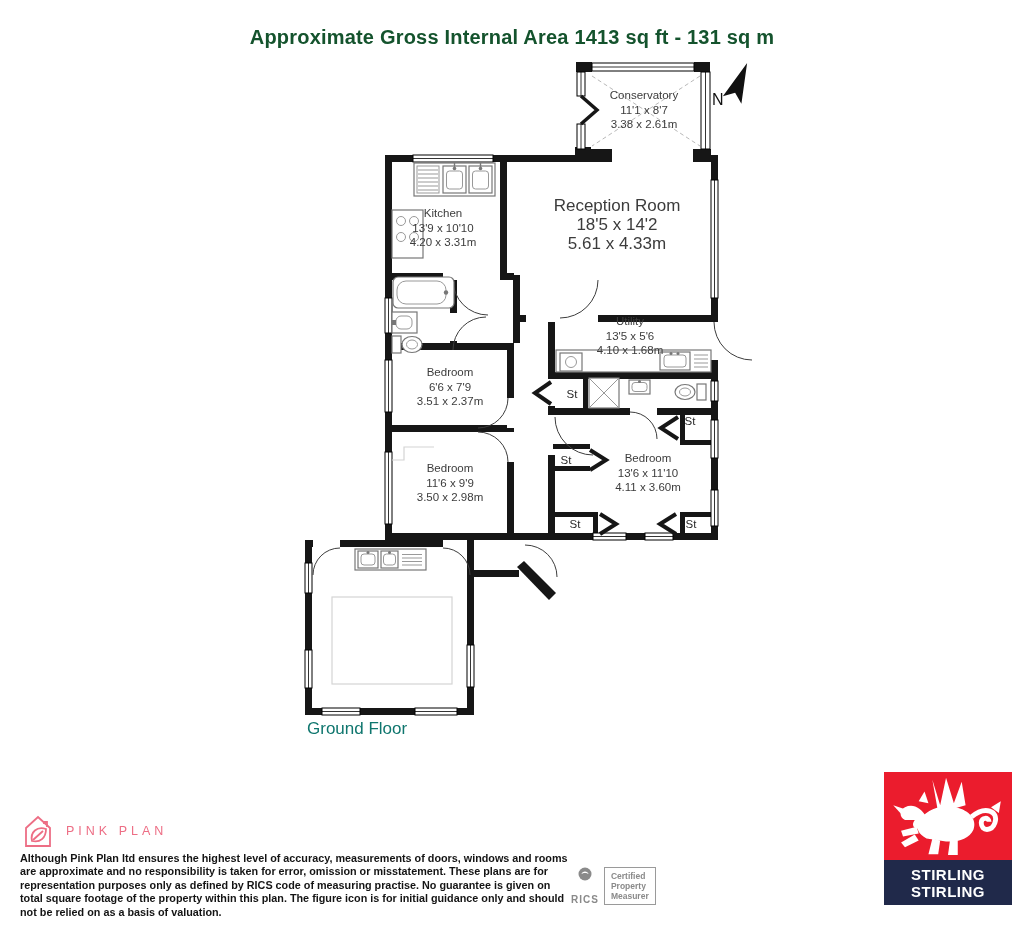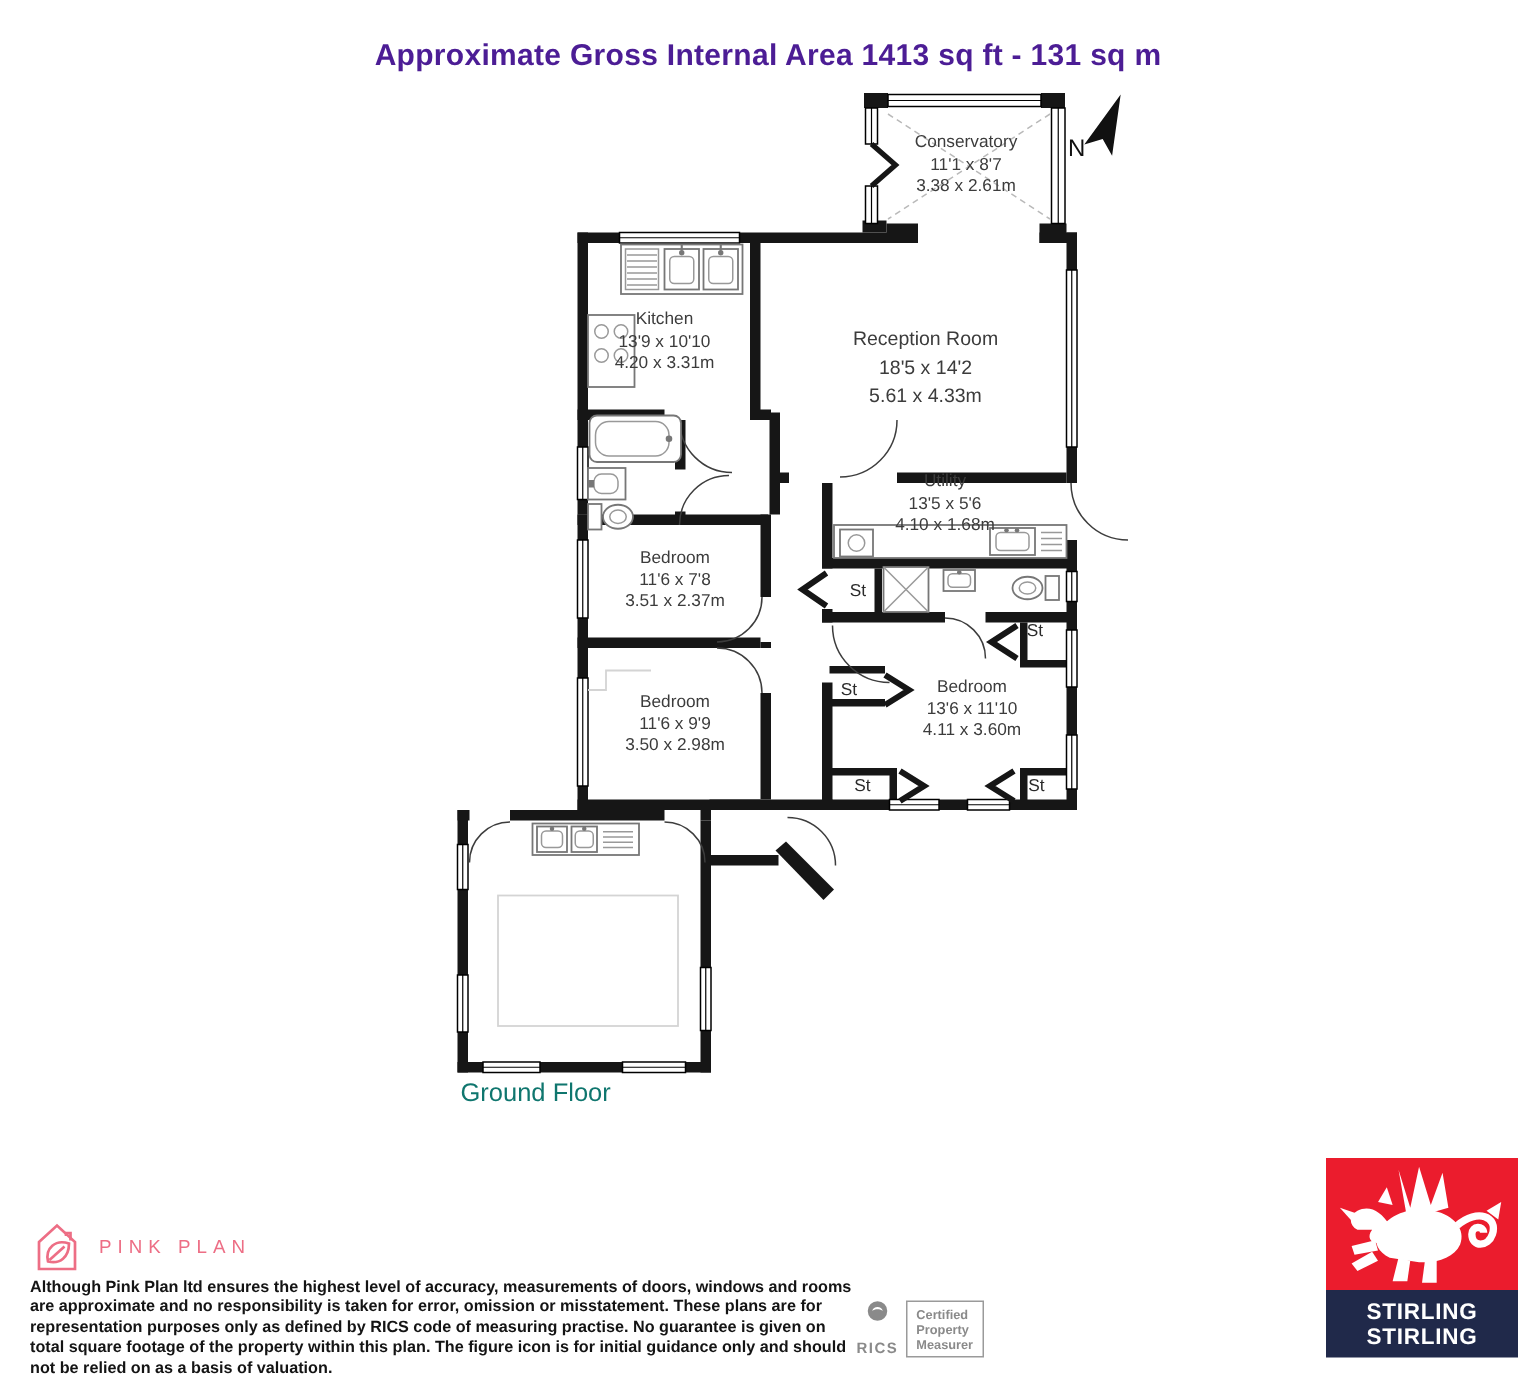--- a/index.html
+++ b/index.html
@@ -1,20 +1,20 @@
 <!DOCTYPE html>
 <html style="--wall: #161616; --brand_pink: #ed6e85; --agency_red: #eb1c2d; --agency_navy: #20294a; --rics_gray: #8a8a8a;"><head>
 <meta charset="utf-8">
 <style>
   html,body{margin:0;padding:0;background:#fff;width:1024px;height:928px;font-family:"Liberation Sans",sans-serif;}
   .canvas{position:relative;width:1024px;height:928px;background:#fff;overflow:hidden;}
-  .title{position:absolute;left:0;top:26px;width:100%;text-align:center;font-size:20px;font-weight:bold;color:#4c1d95;letter-spacing:.2px;}
+  .title{position:absolute;left:0;top:26px;width:100%;text-align:center;font-size:20px;font-weight:bold;color:#14532d;letter-spacing:.2px;}
   .plan-svg{position:absolute;left:0;top:0;}
   .room-label{position:absolute;transform:translateX(-50%);text-align:center;color:#3c3c3c;font-size:11.5px;line-height:14.5px;white-space:nowrap;}
-  .room-label.big{font-size:13px;line-height:19px;margin-top:20px;}
+  .room-label.big{font-size:17px;line-height:19px;}
   .room-label.med{font-size:12px;line-height:14.5px;}
   .st{position:absolute;transform:translate(-50%,-50%);font-size:11.5px;color:#2a2a2a;}
   .north-n{position:absolute;left:712px;top:91px;font-size:16px;color:#111;}
   .floor-label{position:absolute;left:307px;top:719px;font-size:17px;color:#0f766e;}
   
   .w{fill:var(--wall,#161616);}
   .win{fill:#fff;stroke:#000;stroke-width:1;}
   .wl{stroke:#000;stroke-width:.8;fill:none;}
   .arc{fill:none;stroke:#3d3d3d;stroke-width:1;}
   .fx{fill:#fff;stroke:#777;stroke-width:1.2;}
@@ -287,21 +287,21 @@
     <div>13'9 x 10'10</div>
     <div>4.20 x 3.31m</div>
   </div>
   <div class="room-label" style="left:630px;top:314px">
     <div>Utility</div>
     <div>13'5 x 5'6</div>
     <div>4.10 x 1.68m</div>
   </div>
   <div class="room-label" style="left:450px;top:365px">
     <div>Bedroom</div>
-    <div>11'6 x 7'8</div>
+    <div>6'6 x 7'9</div>
     <div>3.51 x 2.37m</div>
   </div>
   <div class="room-label" style="left:450px;top:461px">
     <div>Bedroom</div>
     <div>11'6 x 9'9</div>
     <div>3.50 x 2.98m</div>
   </div>
   <div class="room-label" style="left:648px;top:451px">
     <div>Bedroom</div>
     <div>13'6 x 11'10</div>

